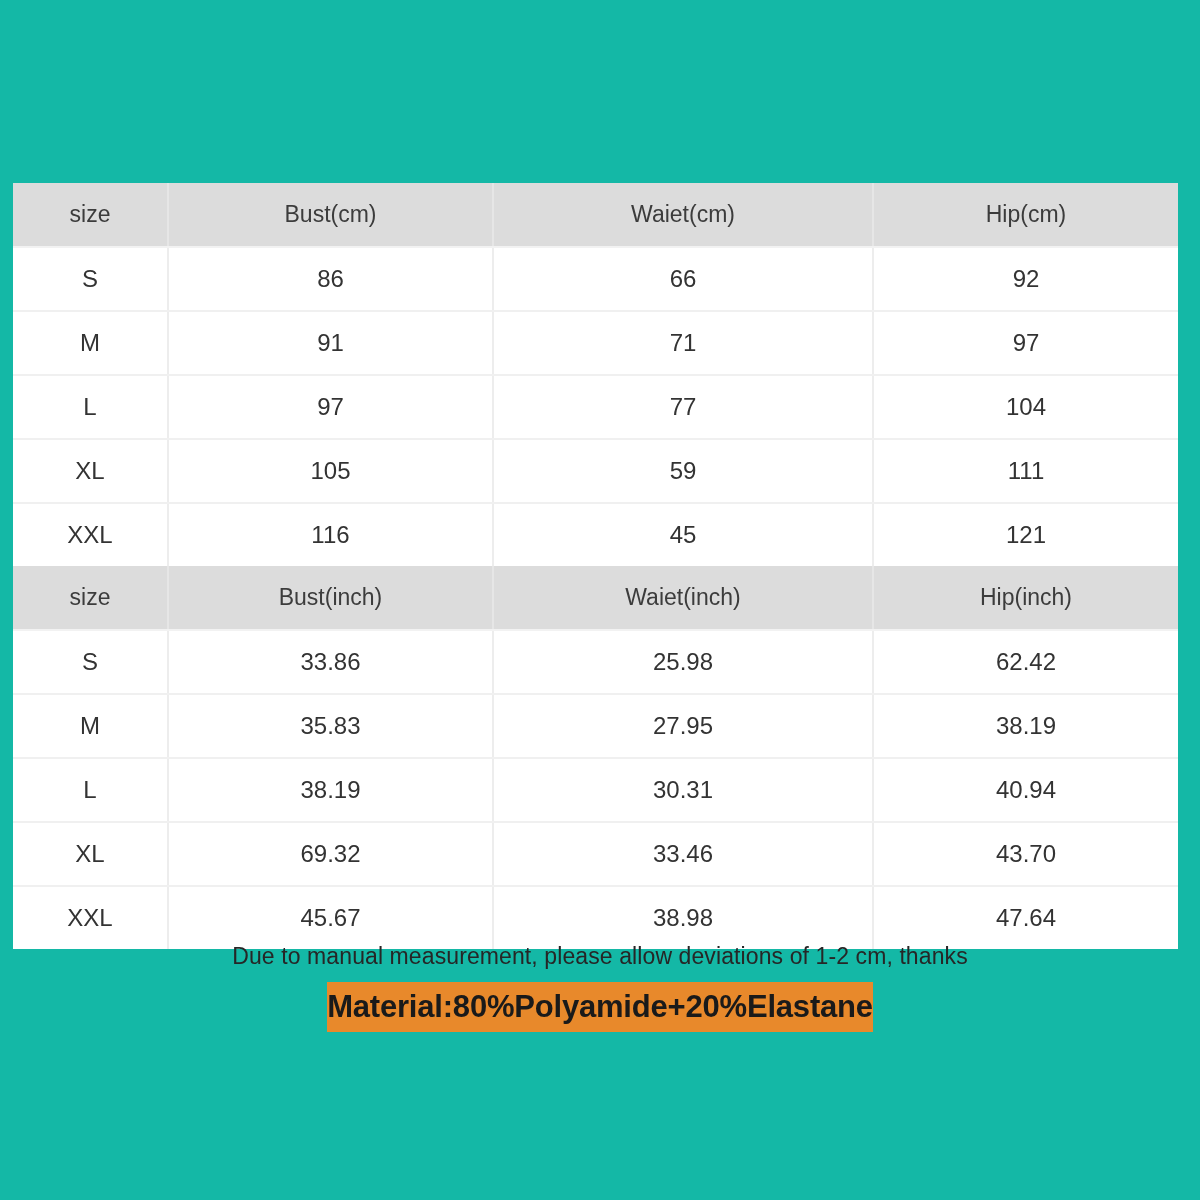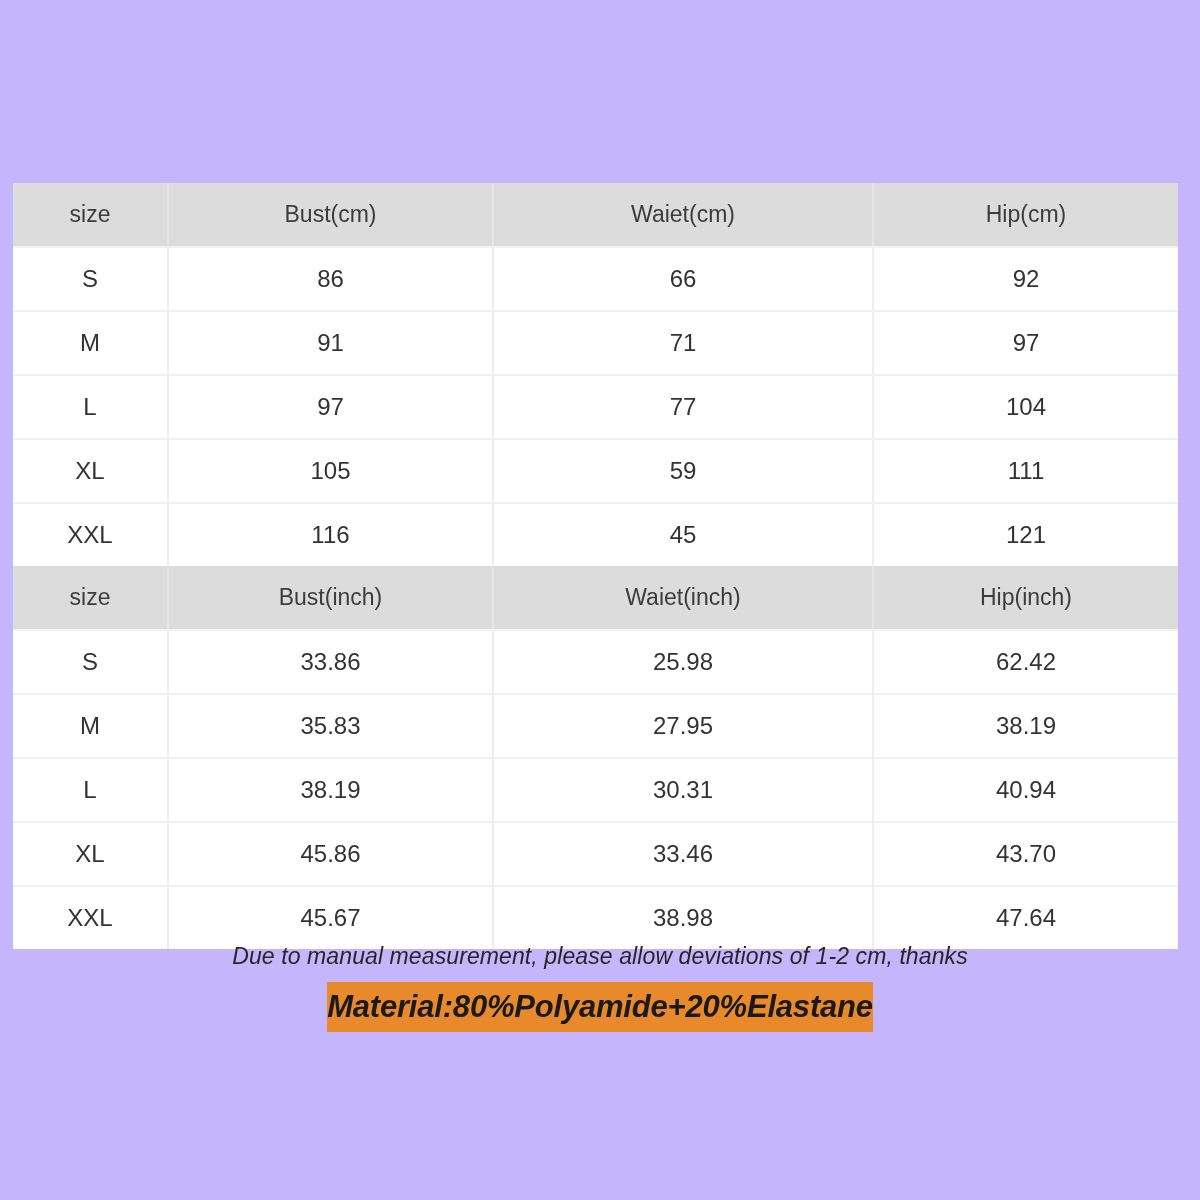--- a/index.html
+++ b/index.html
@@ -11,21 +11,21 @@
     width: 1200px;
     height: 1200px;
     font-family: "Liberation Sans", sans-serif;
     color: #3a3a3a;
     overflow: hidden;
   }
   #page {
     position: relative;
     width: 1200px;
     height: 1200px;
-    background: #c4b5fd;
+    background: #14b8a6;
   }
   .chart-wrap {
     position: absolute;
     left: 13px;
     top: 183px;
     width: 1165px;
   }
   table.size-table {
     width: 100%;
     border-collapse: collapse;
@@ -69,21 +69,20 @@
   .table-cm tbody tr:last-child td { border-bottom: none; }
   .table-inch { margin-top: 0; }
   .table-inch tbody tr:last-child td { border-bottom: 2px solid #f0f0f0; }
 
   .notes {
     position: absolute;
     left: 0;
     top: 938px;
     width: 1200px;
     text-align: center;
-    font-style: italic;
   }
   .note-line {
     font-size: 23px;
     color: #262626;
     line-height: 36px;
     letter-spacing: 0.1px;
   }
   .material-row {
     margin-top: 8px;
     display: flex;
@@ -186,21 +185,21 @@
           <td>38.19</td>
         </tr>
         <tr>
           <td>L</td>
           <td>38.19</td>
           <td>30.31</td>
           <td>40.94</td>
         </tr>
         <tr>
           <td>XL</td>
-          <td>45.86</td>
+          <td>69.32</td>
           <td>33.46</td>
           <td>43.70</td>
         </tr>
         <tr>
           <td>XXL</td>
           <td>45.67</td>
           <td>38.98</td>
           <td>47.64</td>
         </tr>
       </tbody>

